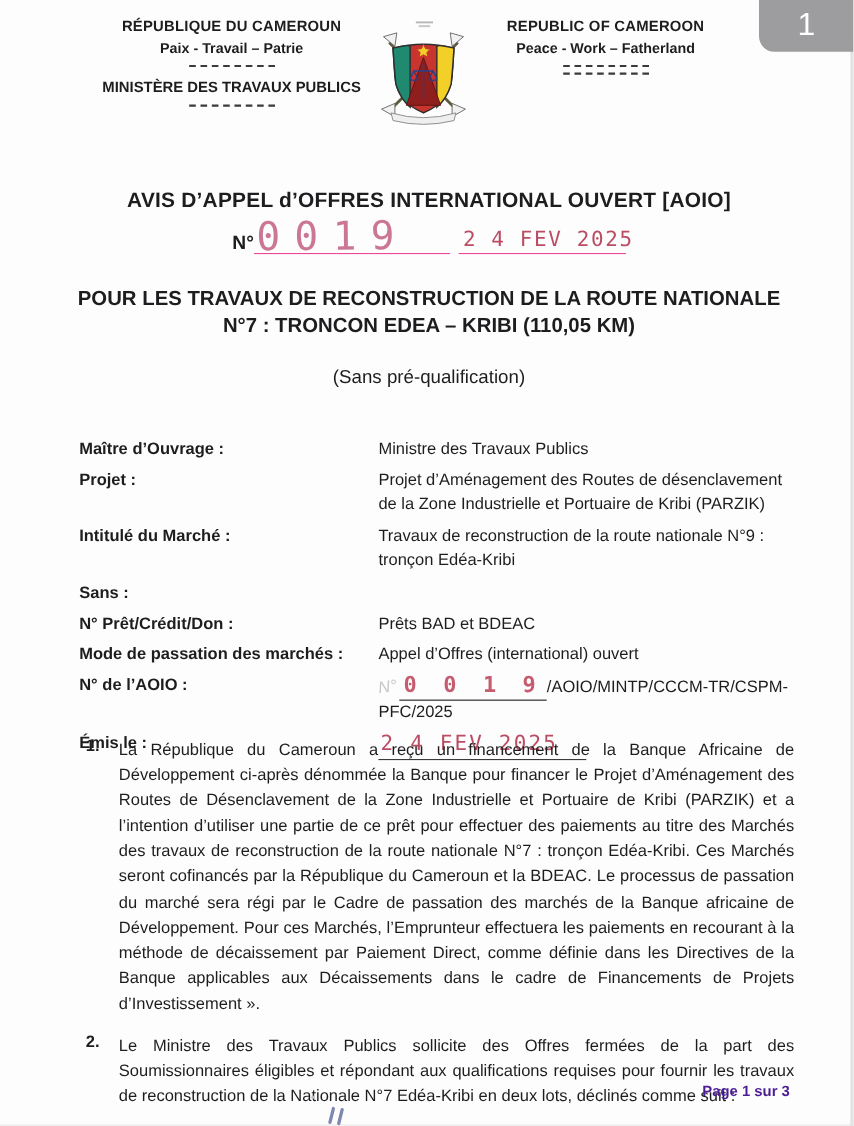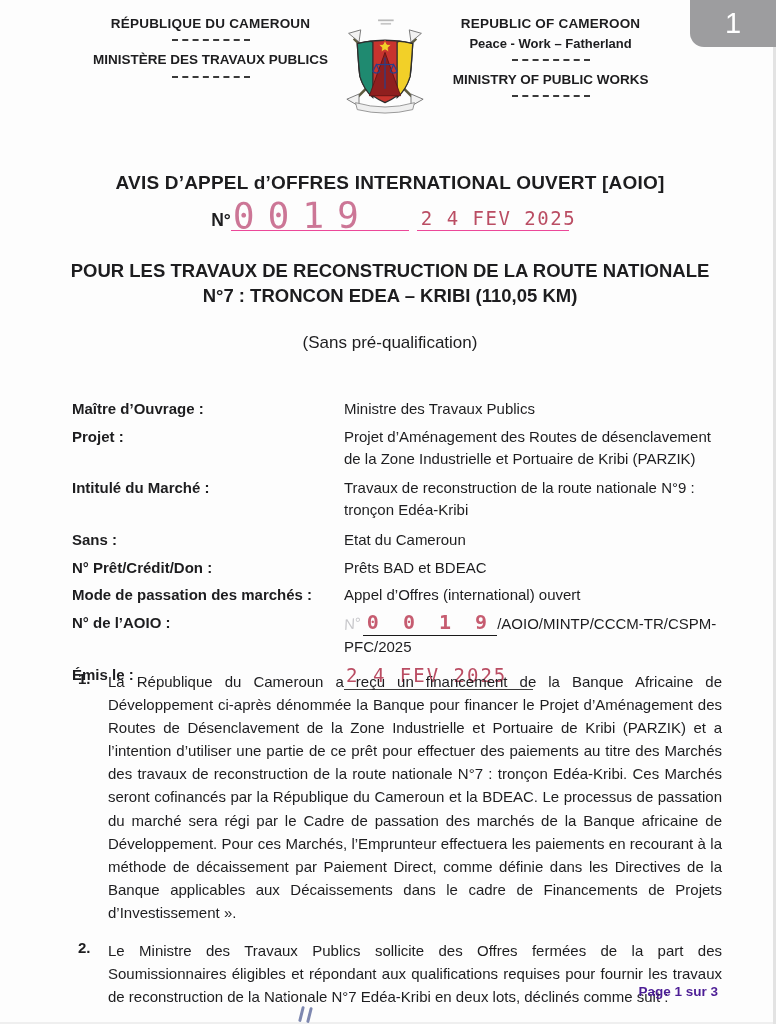--- a/index.html
+++ b/index.html
@@ -75,20 +75,21 @@
 
 <div class="page">
 
   <div class="corner-tab">
     <span>1</span>
   </div>
 
   <div class="header">
     <div class="hdr-block hdr-left">
       <div class="hdr-line1">RÉPUBLIQUE DU CAMEROUN</div>
+      <div class="hdr-line2">Paix - Travail – Patrie</div>
       <div class="dashes"></div>
       <div class="hdr-line3">MINISTÈRE DES TRAVAUX PUBLICS</div>
       <div class="dashes"></div>
     </div>
 
     <svg class="emblem" viewBox="0 0 120 120" aria-hidden="true">
 
       <rect x="52" y="4" width="18" height="2" fill="#b9b9b9"></rect>
       <rect x="55" y="8" width="12" height="2" fill="#c6c6c6"></rect>
 
@@ -120,21 +121,20 @@
         <path d="M70,56 l-4,8 a5,5 0 0 0 8,0 Z"></path>
       </g>
 
       <path d="M26,100 Q60,110 94,100 L92,108 Q60,116 28,108 Z" fill="#efefef" stroke="#8a8a8a" stroke-width="1"></path>
     </svg>
 
     <div class="hdr-block hdr-right">
       <div class="hdr-line1">REPUBLIC OF CAMEROON</div>
       <div class="hdr-line2">Peace - Work – Fatherland</div>
       <div class="dashes"></div>
-      <div class="hdr-line3">MINISTRY OF PUBLIC WORKS</div>
       <div class="dashes"></div>
     </div>
   </div>
 
   <div class="title-block">
     <div class="t1">AVIS D’APPEL d’OFFRES INTERNATIONAL OUVERT [AOIO]</div>
     <div class="ref-line">
       <span>N°</span>
         <span class="blank b1">
           <span class="stamp pink stamp-big">0019</span>
@@ -155,21 +155,20 @@
     <div class="frow gap">
       <div class="flabel">Projet :</div>
       <div class="fvalue">Projet d’Aménagement des Routes de désenclavement de la Zone Industrielle et Portuaire de Kribi (PARZIK)</div>
     </div>
     <div class="frow gap">
       <div class="flabel">Intitulé du Marché :</div>
       <div class="fvalue">Travaux de reconstruction de la route nationale N°9 : tronçon Edéa-Kribi</div>
     </div>
     <div class="frow">
       <div class="flabel">Sans :</div>
-      <div class="fvalue">Etat du Cameroun</div>
     </div>
     <div class="frow">
       <div class="flabel">N° Prêt/Crédit/Don :</div>
       <div class="fvalue">Prêts BAD et BDEAC</div>
     </div>
     <div class="frow">
       <div class="flabel">Mode de passation des marchés :</div>
       <div class="fvalue">Appel d’Offres (international) ouvert</div>
     </div>
     <div class="frow">

